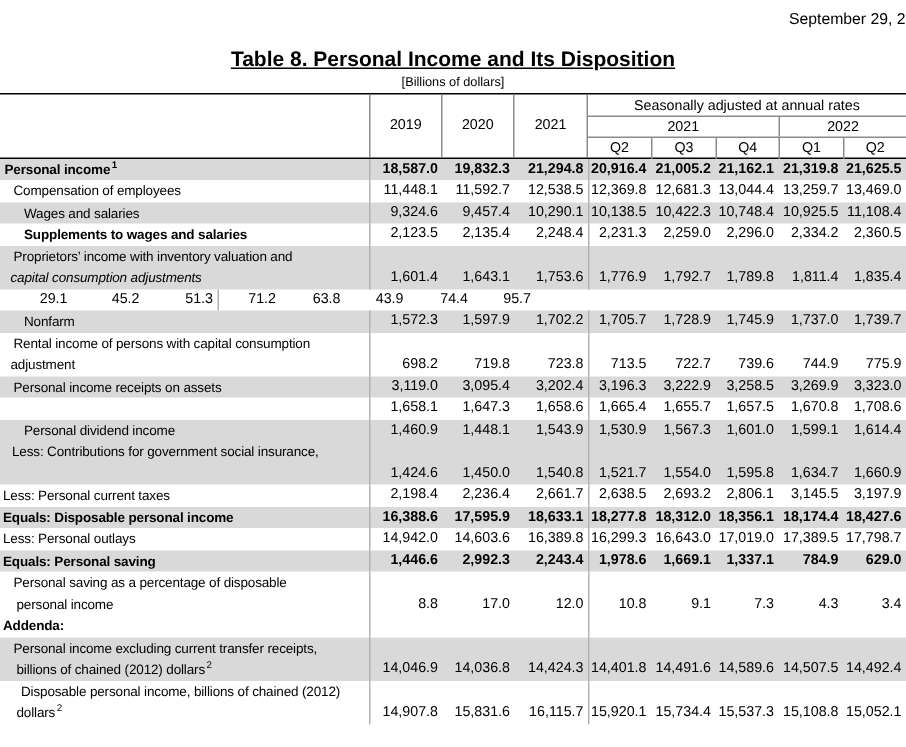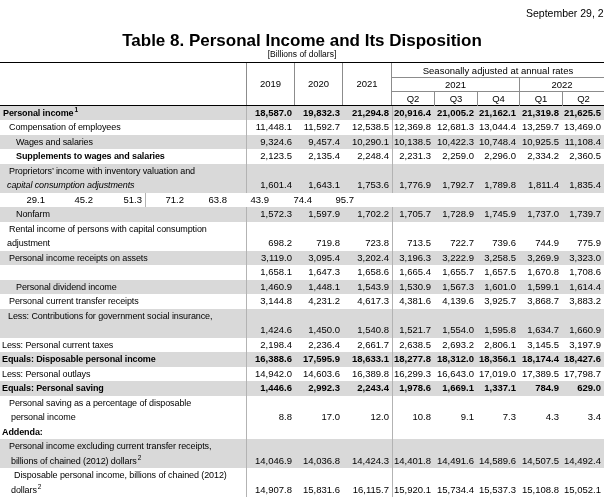--- a/index.html
+++ b/index.html
@@ -2,21 +2,21 @@
 <html style="--shade: #d9d9d9; --grid-light: #b3b3b3; --grid-dark: #8c8c8c;"><head>
 <meta charset="utf-8">
 <style>
   html,body{margin:0;padding:0;}
   body{width:604px;height:498px;overflow:hidden;background:#fff;
        font-family:"Liberation Sans", sans-serif;color:#000;}
   .page{position:relative;width:604px;height:498px;overflow:hidden;}
 
   .date{position:absolute;top:7px;left:526px;font-size:10.5px;white-space:nowrap;}
   .title{position:absolute;top:31px;left:0;width:604px;text-align:center;
-         font-size:17px;font-weight:bold;}
+         font-size:14px;font-weight:bold;text-decoration:underline;}
   .subtitle{position:absolute;top:49px;left:0;width:604px;text-align:center;font-size:8.5px;}
 
   .table{position:absolute;top:62px;left:0;width:604px;font-size:9.5px;}
   .thead{display:flex;height:43.5px;box-sizing:border-box;
          border-top:1px solid #000;border-bottom:1px solid #000;}
   .stub{width:247px;box-sizing:border-box;border-right:1px solid var(--grid-dark);}
   .ycell{box-sizing:border-box;border-right:1px solid var(--grid-dark);
          text-align:center;line-height:41px;}
   .y0,.y1{width:48px;} .y2{width:49px;}
   .sa{width:212px;display:flex;flex-direction:column;}
@@ -210,33 +210,20 @@
           </div>
           <div class="val c0">1,460.9</div>
           <div class="val c1">1,448.1</div>
           <div class="val c2">1,543.9</div>
           <div class="val c3">1,530.9</div>
           <div class="val c4">1,567.3</div>
           <div class="val c5">1,601.0</div>
           <div class="val c6">1,599.1</div>
           <div class="val c7">1,614.4</div>
         </div>
-        <div class="trow">
-          <div class="lbl">
-            <div class="lline" style="padding-left: 9px;">Personal current transfer receipts</div>
-          </div>
-          <div class="val c0">3,144.8</div>
-          <div class="val c1">4,231.2</div>
-          <div class="val c2">4,617.3</div>
-          <div class="val c3">4,381.6</div>
-          <div class="val c4">4,139.6</div>
-          <div class="val c5">3,925.7</div>
-          <div class="val c6">3,868.7</div>
-          <div class="val c7">3,883.2</div>
-        </div>
         <div class="trow shade two">
           <div class="lbl">
             <div class="lline" style="padding-left: 8px;">Less: Contributions for government social insurance,</div>
           </div>
           <div class="val c0">1,424.6</div>
           <div class="val c1">1,450.0</div>
           <div class="val c2">1,540.8</div>
           <div class="val c3">1,521.7</div>
           <div class="val c4">1,554.0</div>
           <div class="val c5">1,595.8</div>

